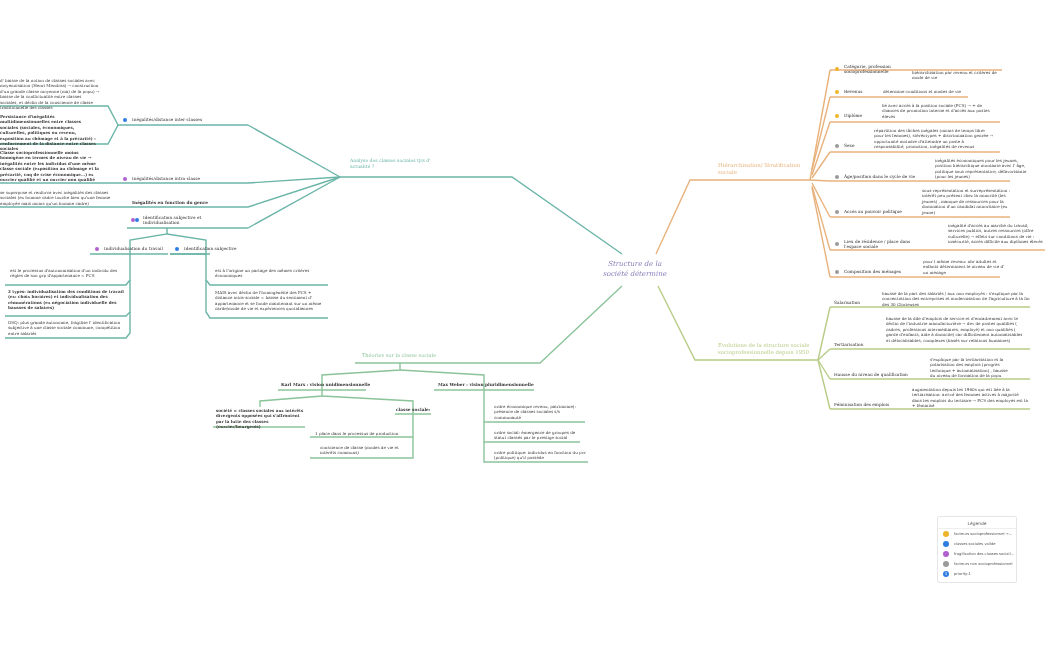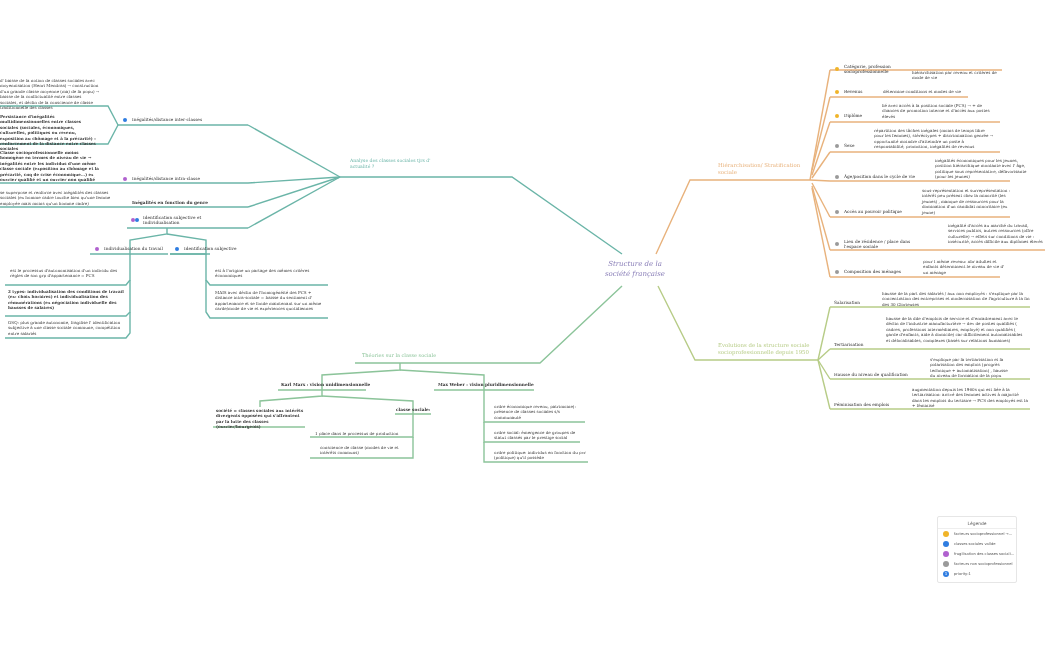--- a/index.html
+++ b/index.html
@@ -96,21 +96,21 @@
     <line x1="213" y1="427" x2="305" y2="427"></line>
     <line x1="395" y1="414" x2="431" y2="414"></line>
     <polyline points="413,414 413,437 310,437"></polyline>
     <polyline points="413,437 413,458 310,458"></polyline>
     <polyline points="484,390 484,422 488,422 585,422"></polyline>
     <polyline points="484,422 484,442 488,442 580,442"></polyline>
     <polyline points="484,442 484,462 488,462 588,462"></polyline>
   </g>
 </svg>
 
-<div class="center">Structure de la société française</div>
+<div class="center">Structure de la société détermine</div>
 
 <div class="main" style="left:350px;top:158px;width:100px;color:#6bb5a8;font-size:4.6px;line-height:6px;">Analyse des classes sociales tjrs d' actualité ?</div>
 
 <div class="lbl" style="left:123px;top:117px;">
   <span class="dot" style="background:#2f7de1"></span><span>Inégalités/distance inter-classes</span>
 </div>
 <div class="t" style="left:0;top:78px;width:100px;">d' baisse de la notion de classes sociales avec moyennisation (Henri Mendras) → construction d'un grande classe moyenne (ma) de la popu) → baisse de la conflictualité entre classes sociales, et déclin de la conscience de classe traditionnelle des classes</div>
 <div class="t b" style="left:0;top:114px;width:100px;">Persistance d'inégalités multidimensionnelles entre classes sociales (sociales, économiques, culturelles, politiques ou revenu, exposition au chômage et à la précarité) : renforcement de la distance entre classes sociales</div>
 
 <div class="lbl" style="left:123px;top:176px;">

